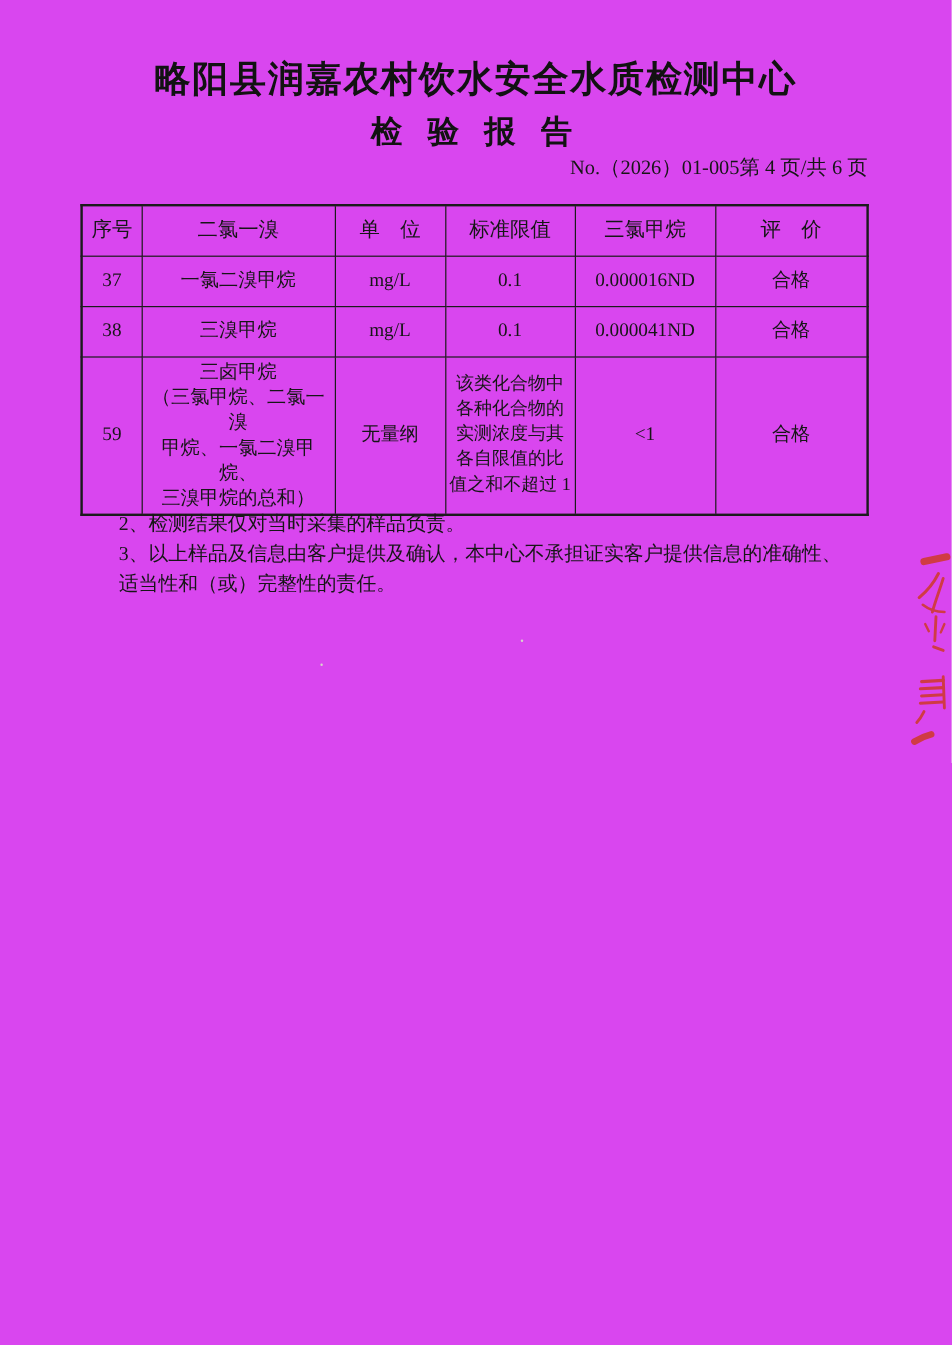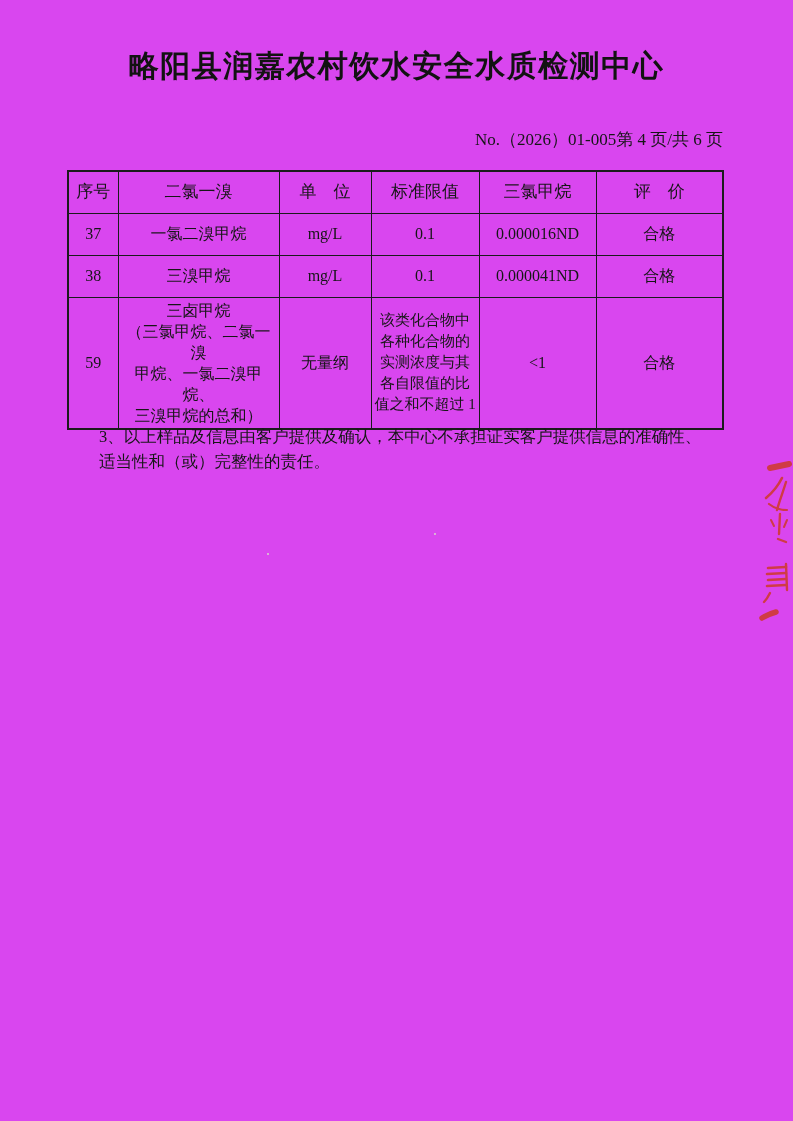--- a/index.html
+++ b/index.html
@@ -63,20 +63,21 @@
   .note-indent { margin-left: 17px; }
   .seal-fragment { position: absolute; pointer-events: none; }
   .speck { position: absolute; width: 2px; height: 2px; background: #d8d5cc; border-radius: 50%; }
 </style>
 </head>
 <body>
 
 <div class="page">
 
   <div class="title">略阳县润嘉农村饮水安全水质检测中心</div>
+  <div class="subtitle">检 验 报 告</div>
 
   <div class="meta-row">
     <span>No.（2026）01-005</span>
     <span>第 4 页/共 6 页</span>
   </div>
 
   <table class="report-table">
     <colgroup>
       <col style="width:50px">
         <col style="width:161px">
@@ -122,20 +123,21 @@
 实测浓度与其
 各自限值的比
 值之和不超过 1</td>
       <td>&lt;1</td>
       <td>合格</td>
     </tr>
   </tbody>
     </table>
 
   <div class="notes">
+    <div class="note-line note-indent">2、检测结果仅对当时采集的样品负责。</div>
     <div class="note-line note-indent">3、以上样品及信息由客户提供及确认，本中心不承担证实客户提供信息的准确性、适当性和（或）完整性的责任。</div>
   </div>
 
   <svg class="seal-fragment" style="left:756px; top:460px;" width="37" height="85" viewBox="0 0 37 85">
     <g stroke="#cf3a2e" fill="none" stroke-linecap="round" opacity="0.88">
       <path d="M14 8 L33 4" stroke-width="6"></path>
       <path d="M26 18 C22 26, 16 33, 10 38" stroke-width="2.6"></path>
       <path d="M30 22 C27 32, 23 42, 21 50" stroke-width="2.4"></path>
       <path d="M13 44 C18 48, 24 50, 31 50" stroke-width="2.2"></path>
       <path d="M24 54 L23 74" stroke-width="2.4"></path>

